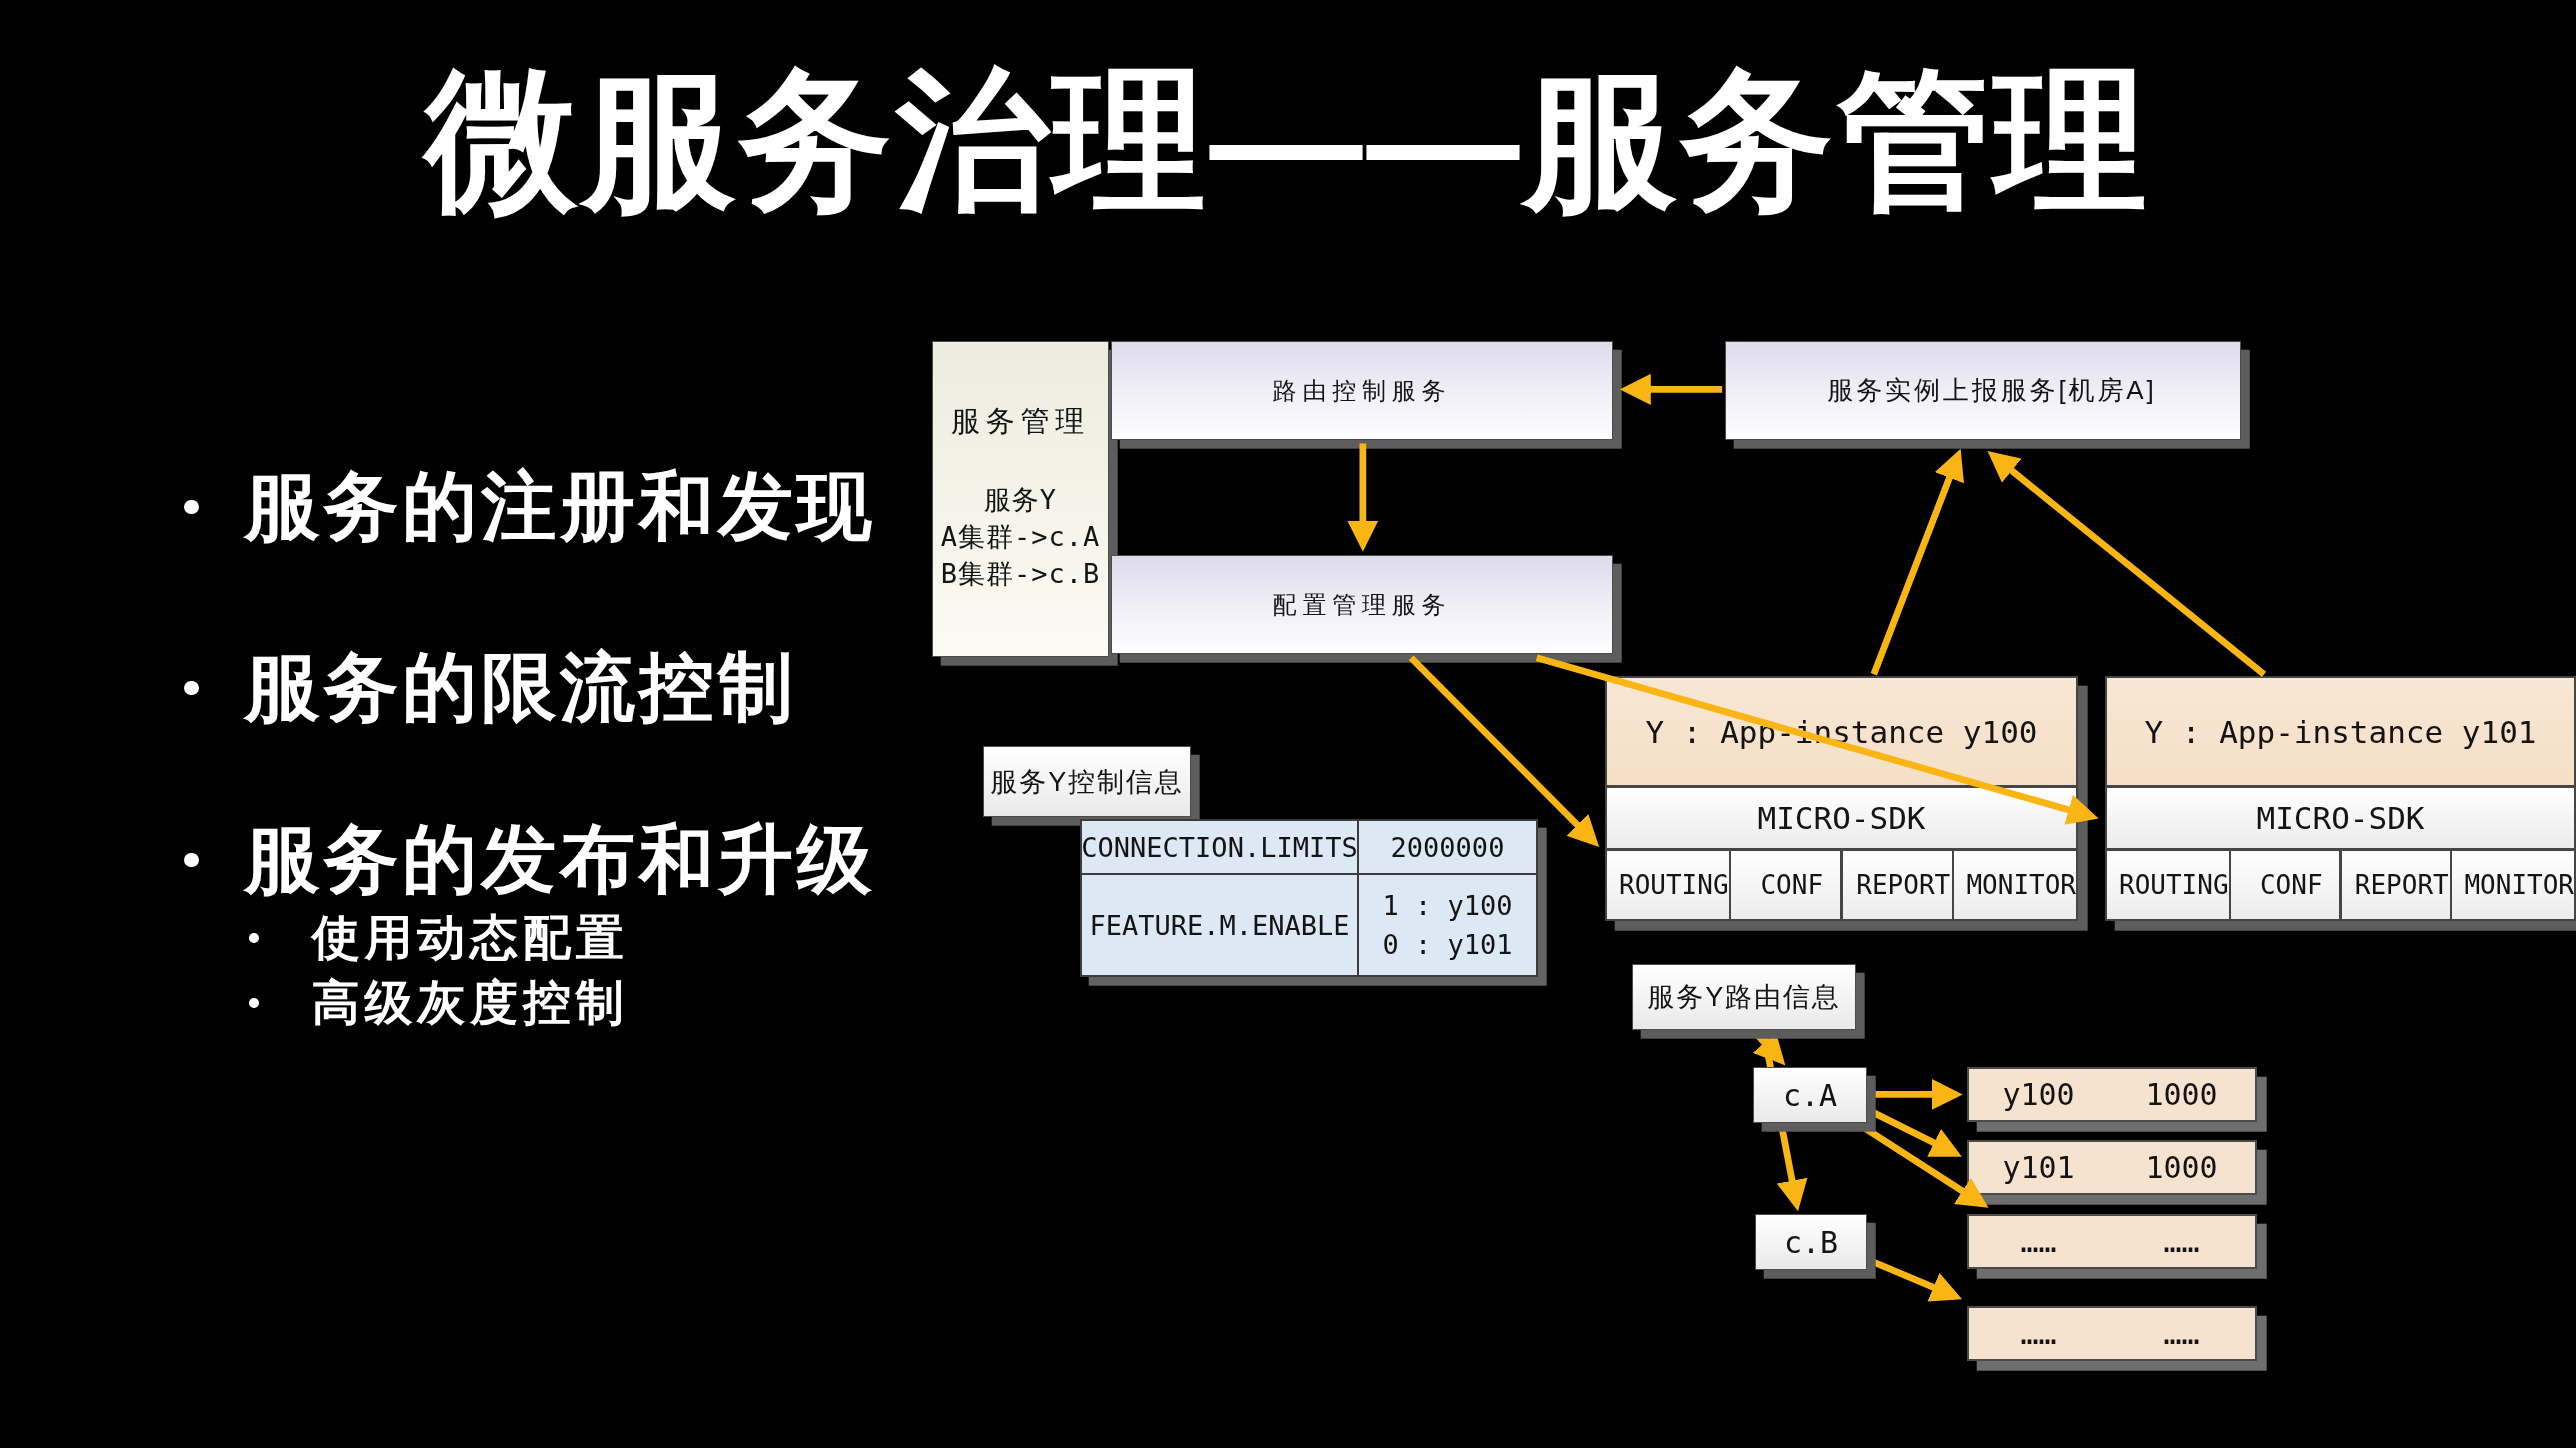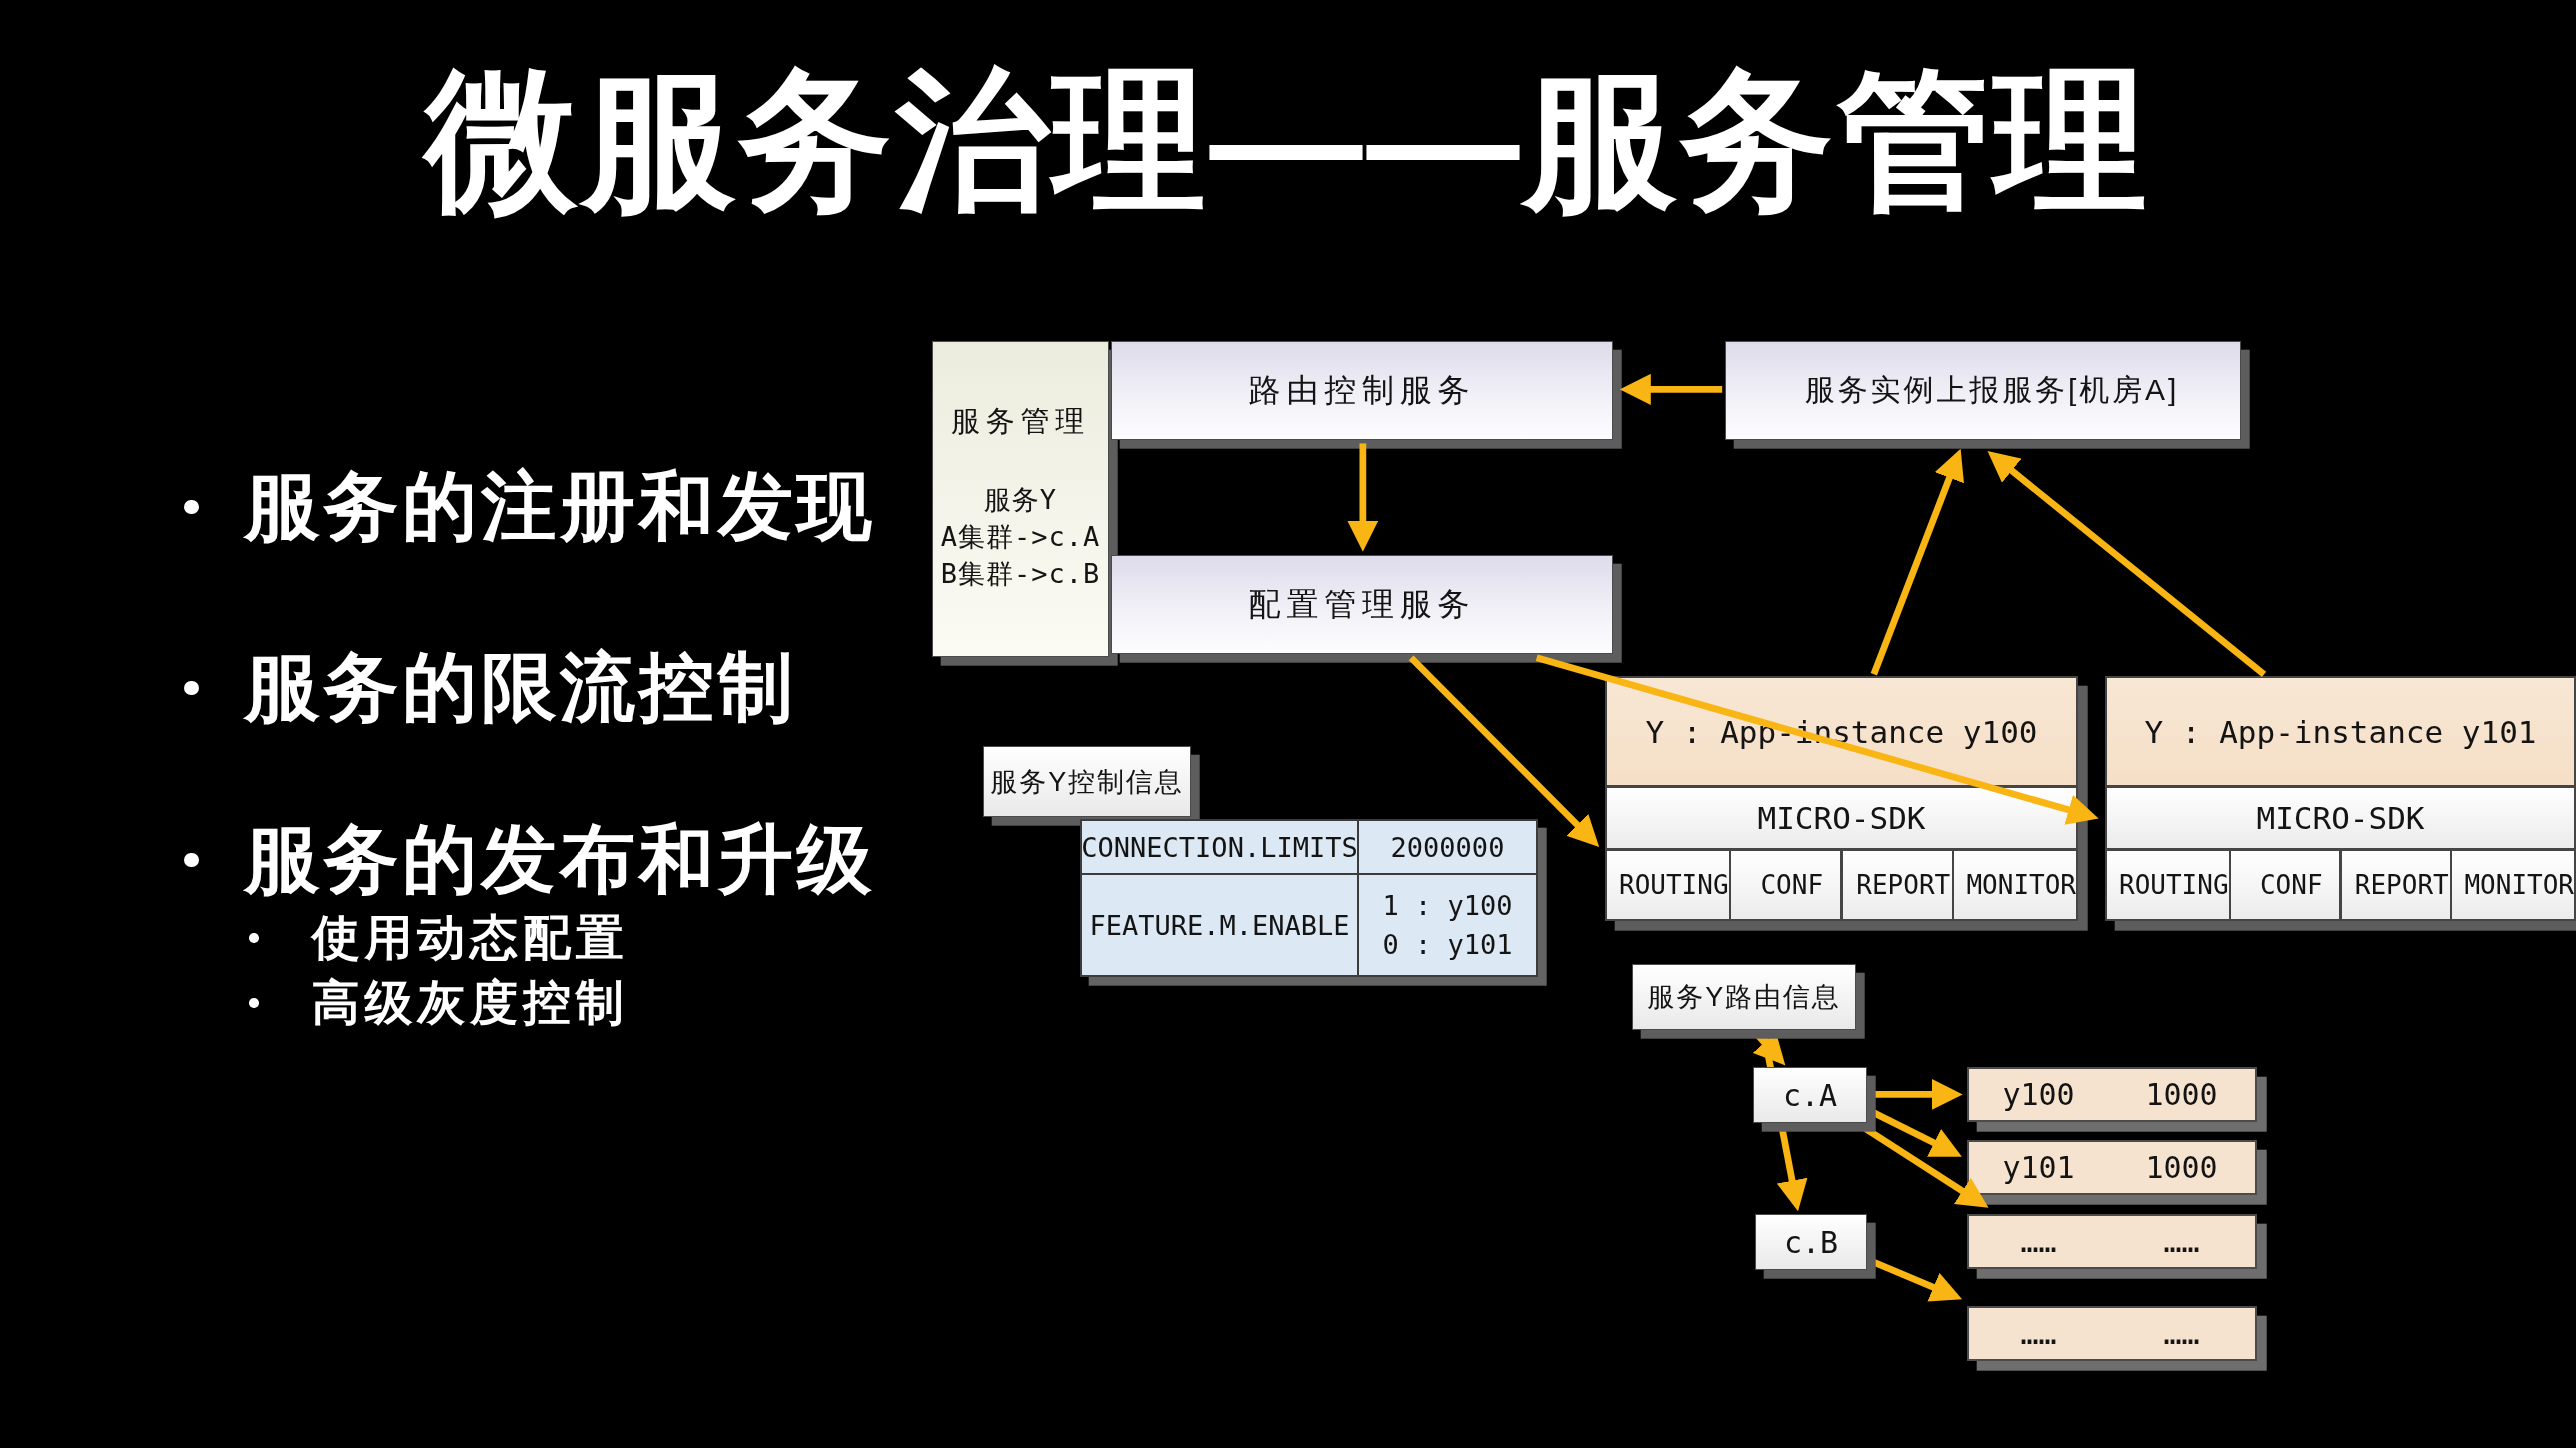--- a/index.html
+++ b/index.html
@@ -18,30 +18,30 @@
   #b3{left:184px;top:805px;height:110px;text-align:right;}
   #s1{left:249px;top:909px;height:58px;} #s2{left:249px;top:974px;height:58px;}
   .brow .bdot{margin-right:46px;} .srow .bdot{margin-right:53px;}
   
   .node{position:absolute;box-sizing:border-box;border:1.9px solid #4b4b4b;
         box-shadow:8.7px 8.7px 0 #5d5d5d;color:#141414;display:flex;
         align-items:center;justify-content:center;z-index:20;}
   .lav{background:linear-gradient(#dedbeb,#f1f0f7 55%,#fdfdff);}
   .cream{background:linear-gradient(#ececde,#f4f4ea 55%,#fbfbf4);}
   .whitebox{background:linear-gradient(#ffffff,#e9e9e9);}
-  .cjk{letter-spacing:5.8px;font-size:32px;white-space:nowrap;}
+  .cjk{letter-spacing:5.8px;font-size:24px;white-space:nowrap;}
   #mgmt{left:932px;top:341px;width:177px;height:316px;flex-direction:column;
         justify-content:flex-start;letter-spacing:1px;}
   #mgmt .mg-title{margin-top:60px;font-size:29px;letter-spacing:5.8px;}
   #mgmt .mg-group{margin-top:39px;display:flex;flex-direction:column;align-items:center;}
   #mgmt .mg-line{font-size:27px;line-height:37px;white-space:nowrap;
         font-family:"DejaVu Sans Mono","Liberation Mono",monospace;}
   #route{left:1111px;top:341px;width:502px;height:99px;}
   #config{left:1111px;top:555px;width:502px;height:99px;}
-  #report{left:1725px;top:341px;width:516px;height:99px;letter-spacing:2.9px;font-size:30px;padding-left:18px;}
+  #report{left:1725px;top:341px;width:516px;height:99px;letter-spacing:2.9px;font-size:26px;padding-left:18px;}
   
   #ctrl-label{left:983px;top:746px;width:208px;height:71px;font-size:27px;letter-spacing:1.9px;z-index:20;}
   #ctrl-table{position:absolute;left:1080px;top:819px;width:454px;z-index:20;
         border:2.9px solid #3c3c3c;background:#3c3c3c;box-shadow:8.7px 8.7px 0 #636363;
         display:grid;grid-template-columns:275px 1fr;grid-template-rows:52px 100px;gap:2px;box-sizing:content-box;}
   #ctrl-table .cell{background:#dce8f4;display:flex;flex-direction:column;
         align-items:center;justify-content:center;color:#141414;
         font-family:"DejaVu Sans Mono","Liberation Mono",monospace;font-size:27px;line-height:39px;}
   
   .inst{position:absolute;top:676px;border:2.9px solid #454545;background:#454545;

